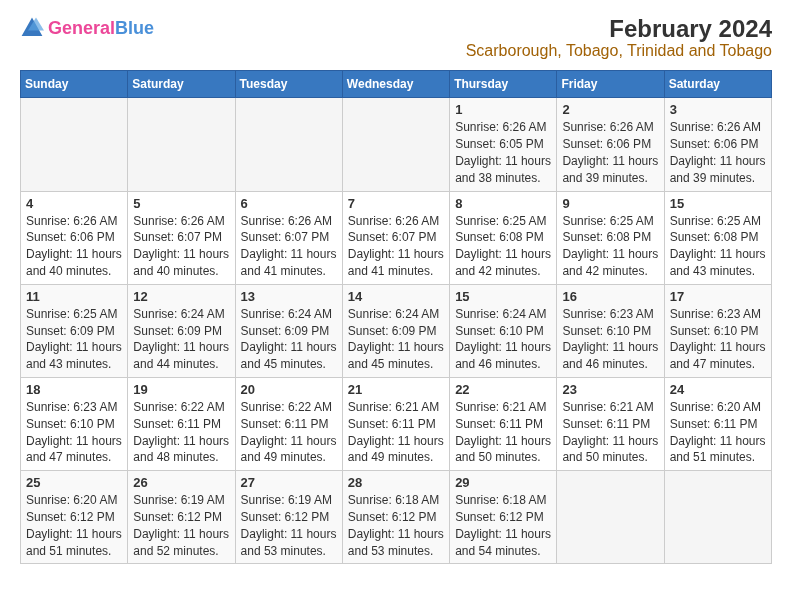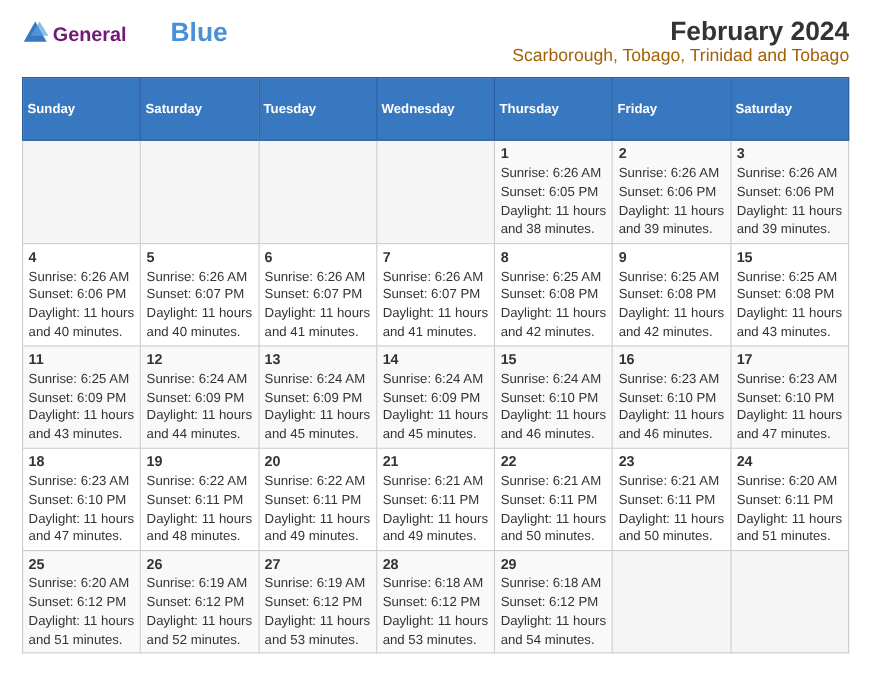--- a/index.html
+++ b/index.html
@@ -17,27 +17,26 @@
       margin-bottom: 10px;
     }
     .logo {
       display: flex;
       align-items: center;
       gap: 4px;
     }
     .logo-text-general {
       font-size: 18px;
       font-weight: bold;
-      color: #701a75;
+      color: #ec4899;
     }
     .logo-text-blue {
-      font-size: 24px;
+      font-size: 18px;
       font-weight: bold;
       color: #4a90d9;
-      margin-left: 40px;
     }
     .logo-icon {
       width: 24px;
       height: 24px;
     }
     .title-section {
       text-align: right;
     }
     .main-title {
       font-size: 24px;
@@ -51,21 +50,21 @@
       font-weight: normal;
     }
     table {
       width: 100%;
       border-collapse: collapse;
       font-size: 11px;
     }
     thead tr th {
       background-color: #3878c0;
       color: white;
-      padding: 21px 4px;
+      padding: 6px 4px;
       text-align: left;
       font-weight: bold;
       font-size: 12px;
       border: 1px solid #2a5ea0;
     }
     tbody tr td {
       border: 1px solid #ccc;
       vertical-align: top;
       padding: 4px 5px;
       height: 80px;

